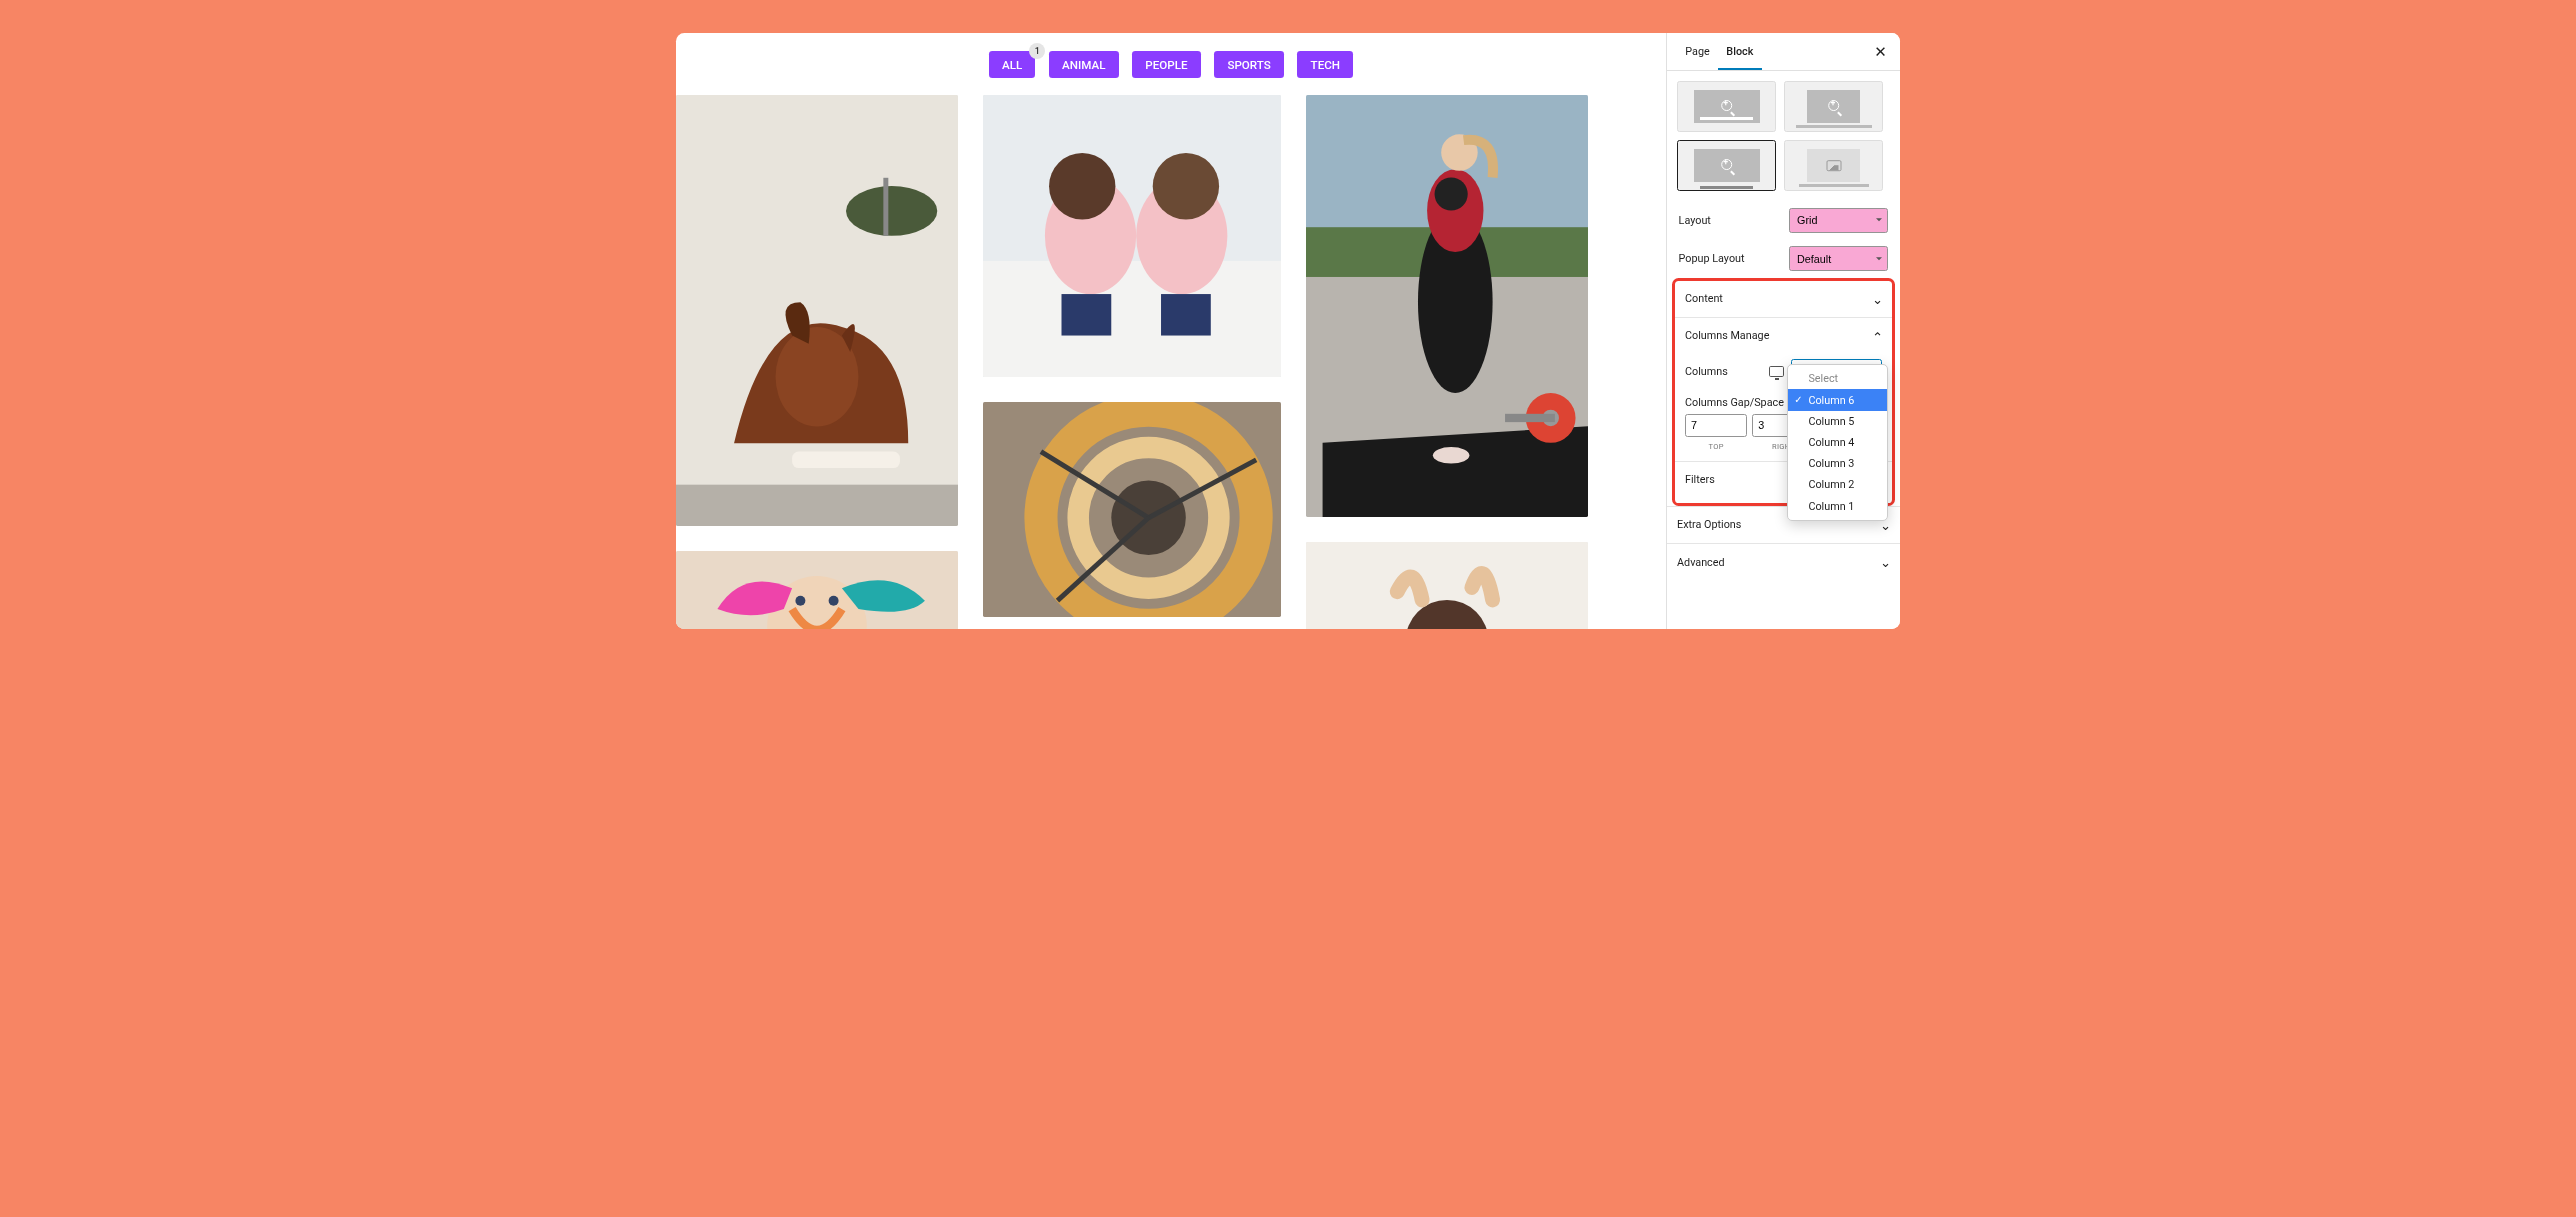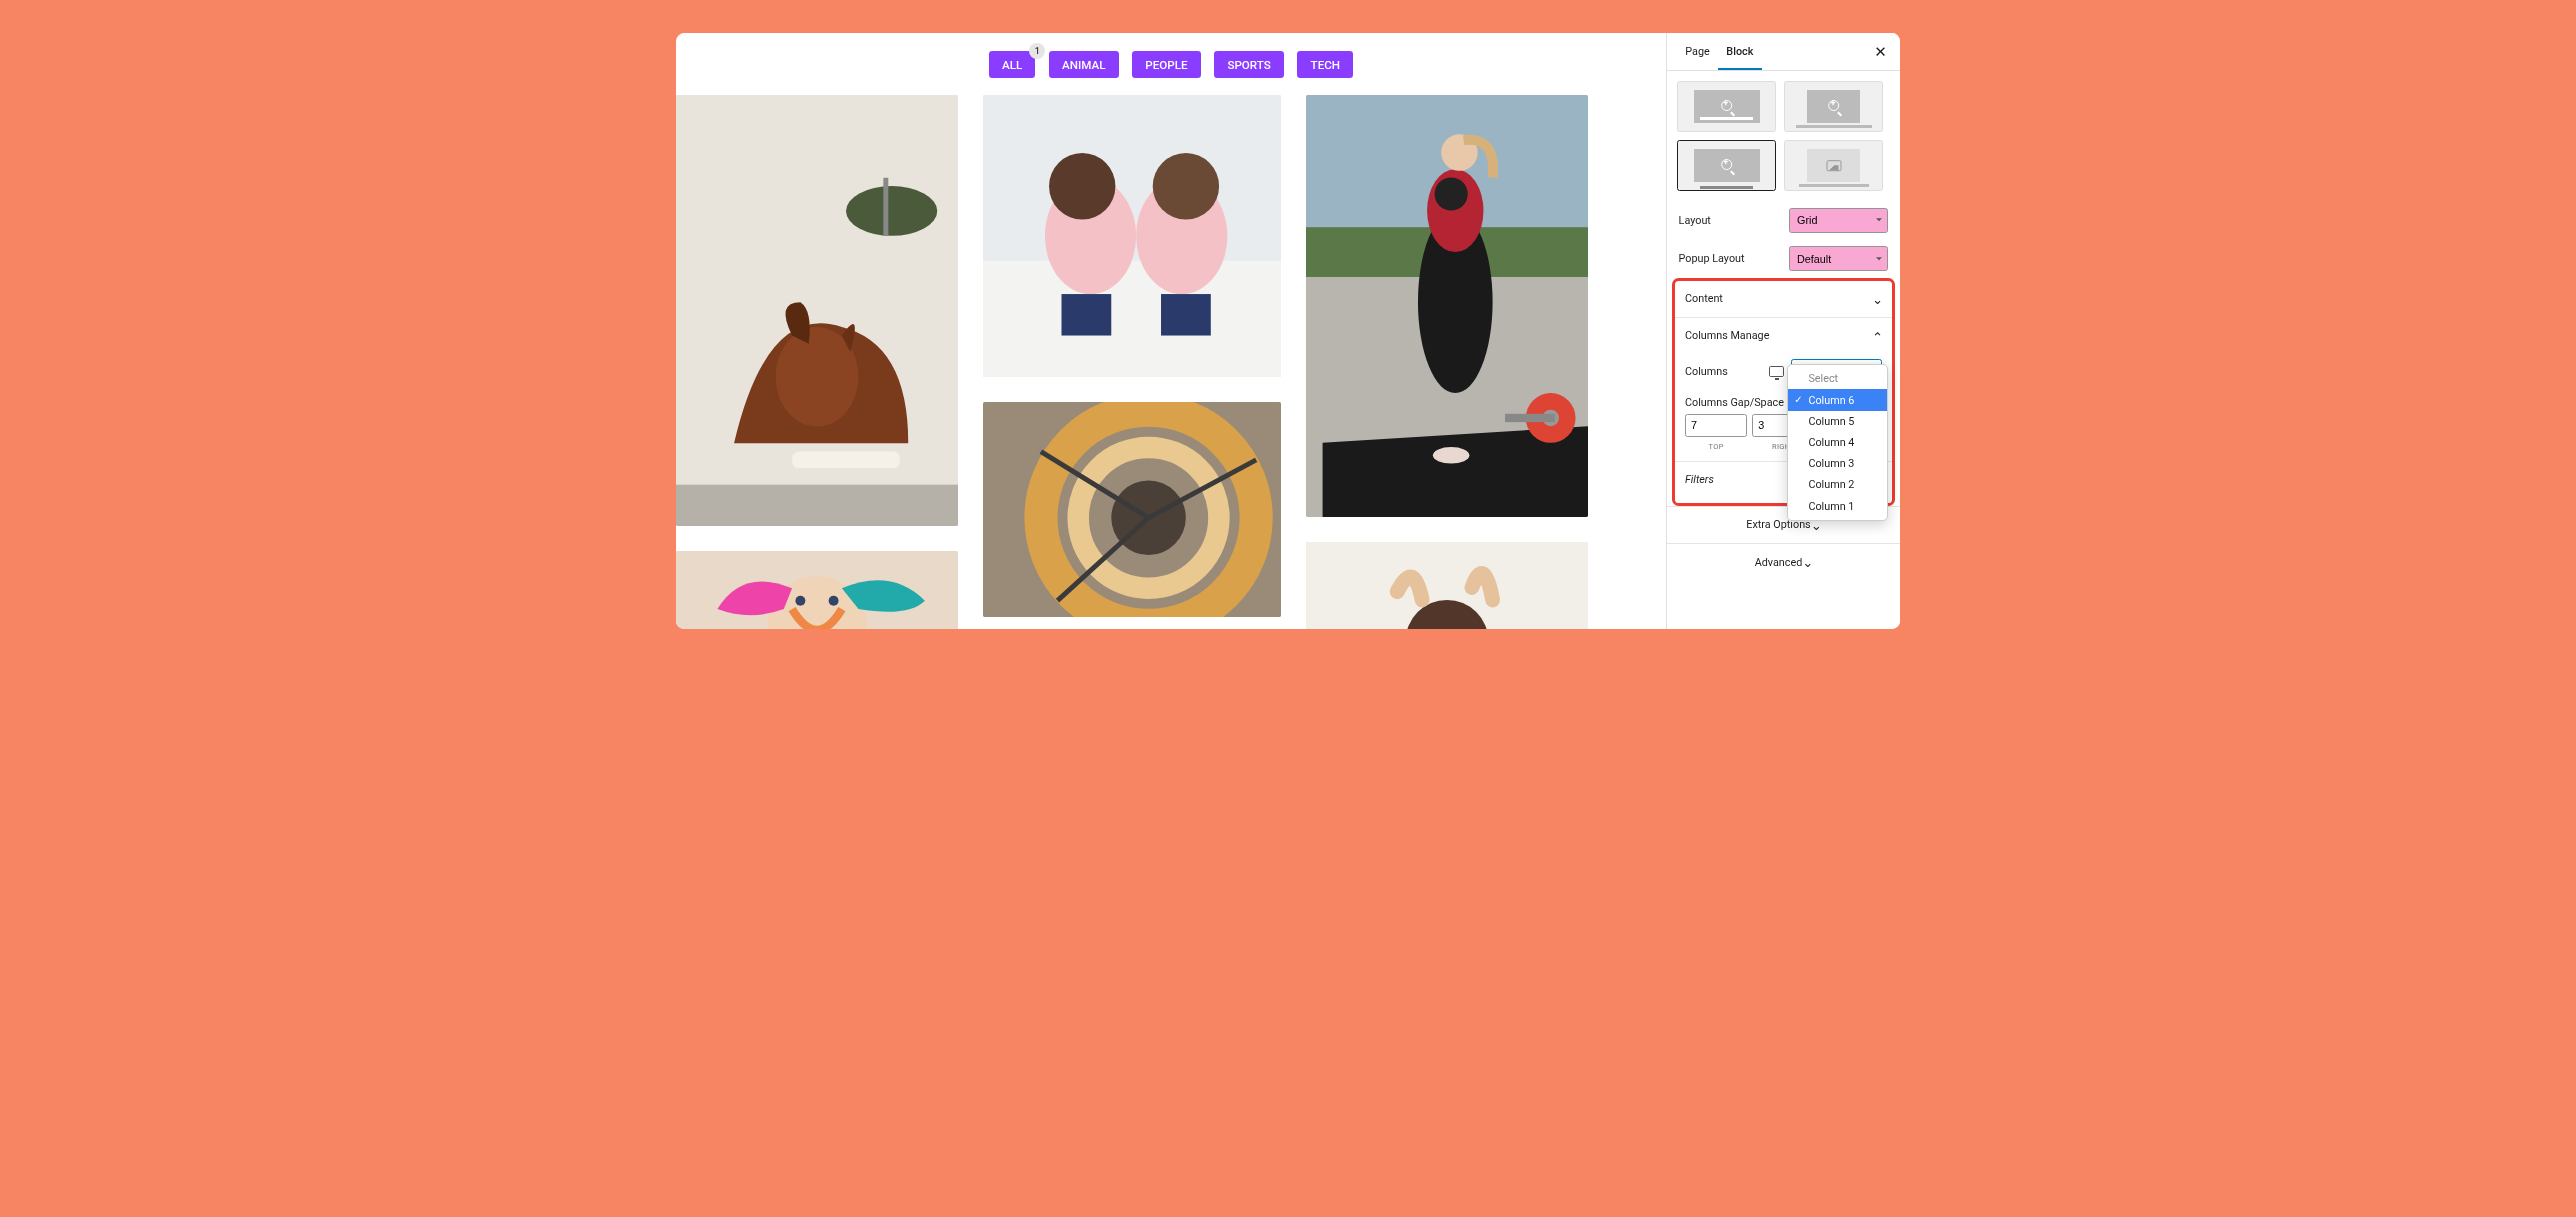--- a/index.html
+++ b/index.html
@@ -114,21 +114,20 @@
     width:101px; background:#fff; border:0.8px solid #ccc; border-radius:5px;
     box-shadow:0 3.3px 13.3px rgba(0,0,0,0.18); padding:3.3px 0; z-index:50;
     font-size:10.8px;
   }
   .dropdown-pop .opt{padding:4.1px 8.3px 4.1px 20px;position:relative;cursor:pointer;}
   .dropdown-pop .opt.sel{background:#3b82f6;color:#fff;}
   .dropdown-pop .opt.sel::before{content:"✓";position:absolute;left:5.8px;top:4.1px;font-size:10px;}
 
   .section {
     border-top:0.8px solid #e5e5e5;
-    justify-content:center;
   }
 </style>
 </head>
 <body>
 
 <div class="app">
 
   <div class="canvas">
     <div class="filter-bar">
       <div class="pill active">
@@ -305,21 +304,21 @@
             <input value="3" style="">
             <div class="lbl">RIGHT</div>
           </div>
           <div class="ci">
             <input value="13" style="">
             <div class="lbl">BO</div>
           </div>
         </div>
       </div>
 
-      <div class="panel-head" style="border-top:0.8px solid #e5e5e5;font-style:italic;">
+      <div class="panel-head" style="border-top:0.8px solid #e5e5e5;">
         <span>Filters</span>
         <span class="chev down"></span>
       </div>
     </div>
 
     <div class="panel-head section">
       <span>Extra Options</span>
       <span class="chev down"></span>
     </div>
     <div class="panel-head section">

